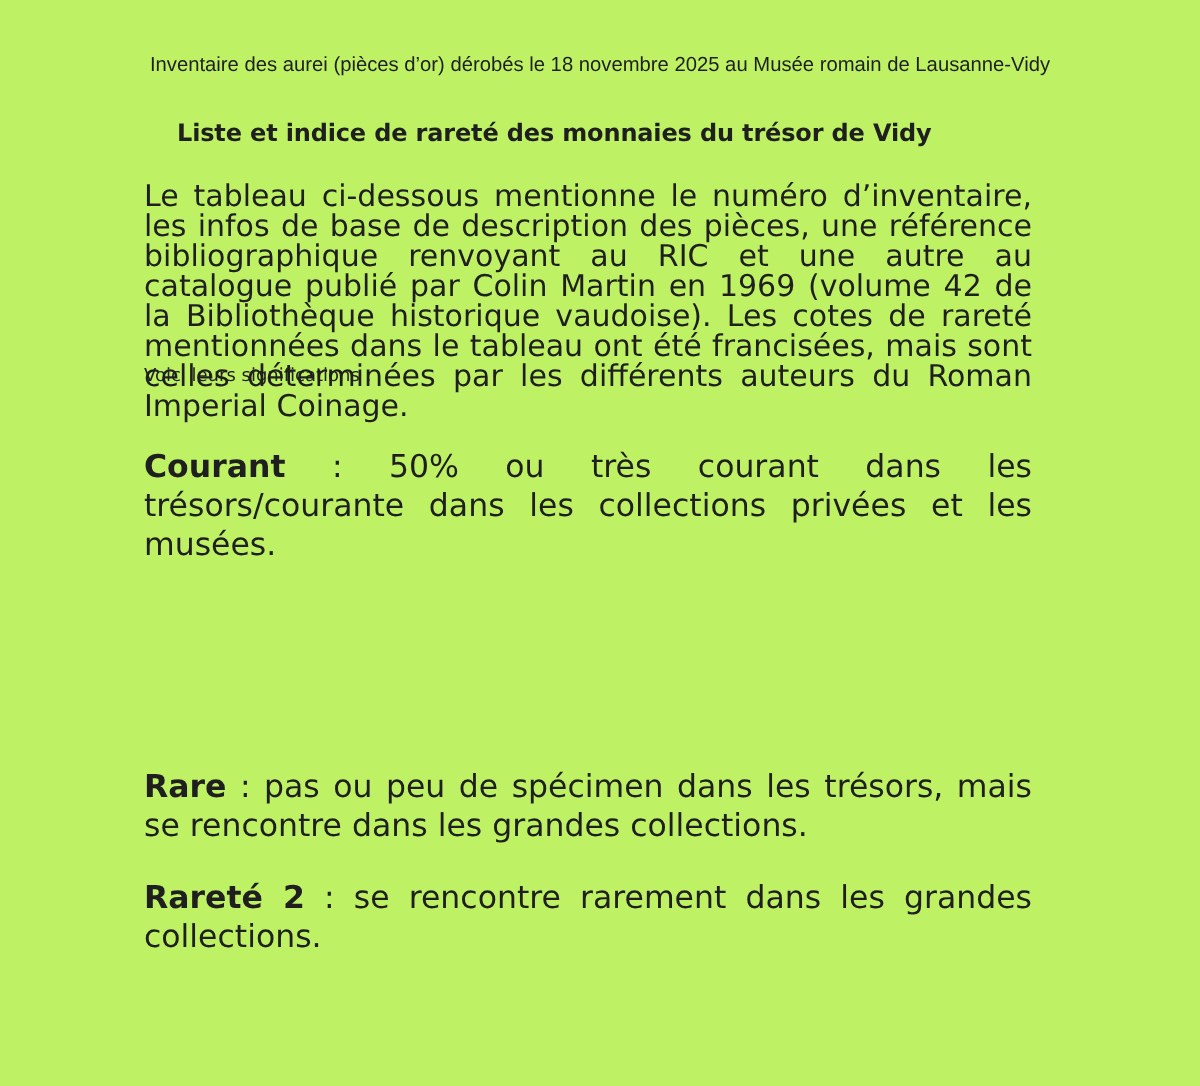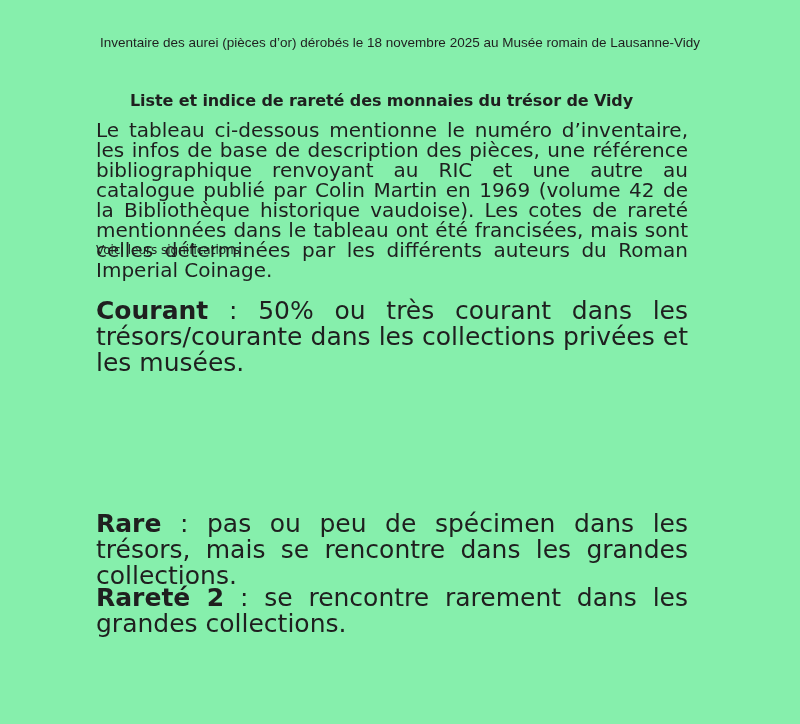--- a/index.html
+++ b/index.html
@@ -11,38 +11,38 @@
     height: 724px;
     background: #ffffff;
     overflow: hidden;
     font-family: "DejaVu Sans", sans-serif;
     color: #1f1f1f;
   }
   .page {
     position: relative;
     width: 800px;
     height: 724px;
-    background: #86efac;
+    background: #bef264;
   }
   .doc-header {
     position: absolute;
     top: 35px;
     left: 0;
     width: 800px;
     text-align: center;
     font-family: "Liberation Sans", sans-serif;
     font-size: 13.5px;
     line-height: 16px;
     white-space: nowrap;
   }
   .doc-title {
     position: absolute;
     top: 79px;
     left: 118px;
-    margin: 12px;
+    margin: 0;
     font-size: 16px;
     line-height: 19px;
     font-weight: bold;
     letter-spacing: -0.1px;
     white-space: nowrap;
   }
   .intro {
     position: absolute;
     top: 120px;
     left: 96px;
@@ -60,21 +60,21 @@
     margin: 0;
     font-size: 12px;
     line-height: 20px;
     text-align: left;
   }
   .def {
     position: absolute;
     left: 96px;
     width: 592px;
     margin: 0;
-    font-size: 25px;
+    font-size: 21px;
     line-height: 26px;
     text-align: justify;
   }
   .def b { font-weight: bold; }
   .def-courant      { top: 298px; }
   .def-moyennement  { top: 403px; }
   .def-rare         { top: 511px; }
   .def-rarete2      { top: 585px; }
   .def-rarete3      { top: 661px; }
 </style>

